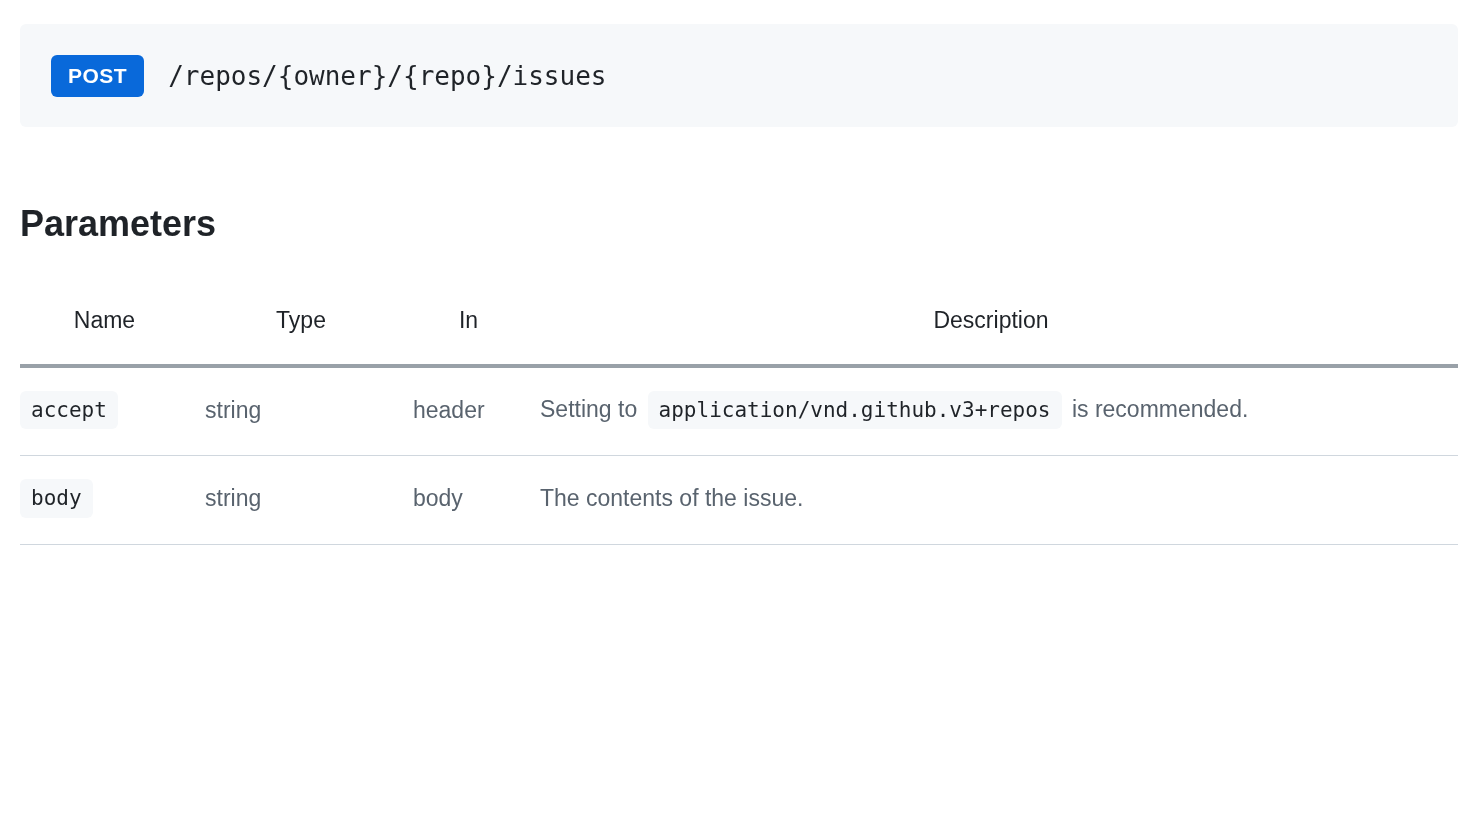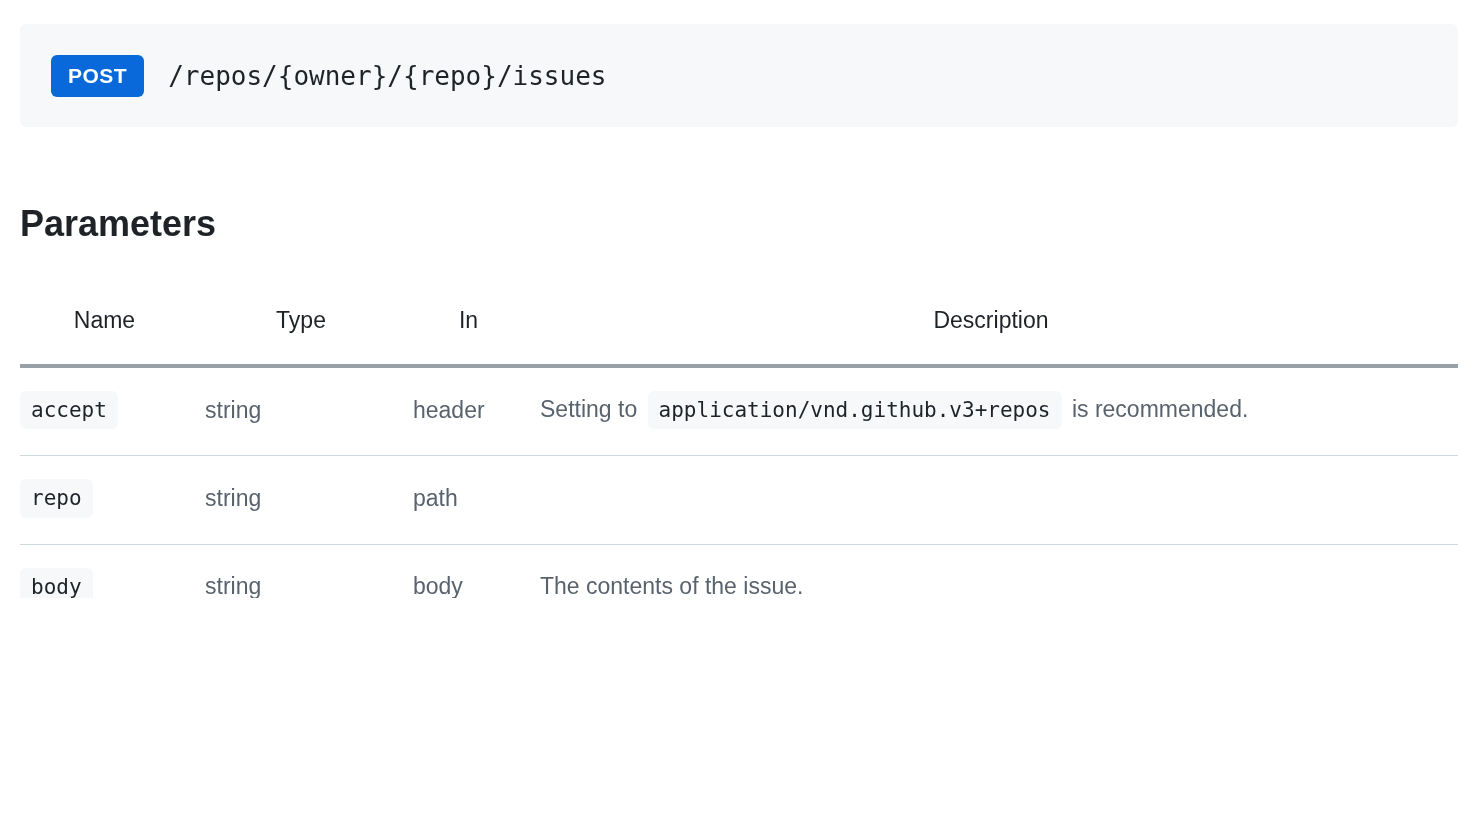--- a/index.html
+++ b/index.html
@@ -141,26 +141,20 @@
         </tr>
       </thead>
       <tbody>
           <tr>
             <td><code class="code-chip" style="margin: 0px;">accept</code></td>
             <td>string</td>
             <td>header</td>
             <td><span>Setting to </span><code class="code-chip">application/vnd.github.v3+repos</code><span> is recommended.</span></td>
           </tr>
           <tr>
-            <td><code class="code-chip" style="margin: 0px;">repo</code></td>
-            <td>string</td>
-            <td>path</td>
-            <td></td>
-          </tr>
-          <tr>
             <td><code class="code-chip" style="margin: 0px;">body</code></td>
             <td>string</td>
             <td>body</td>
             <td><span>The contents of the issue.</span></td>
           </tr>
         </tbody>
     </table>
 
   </div>
 </div>

